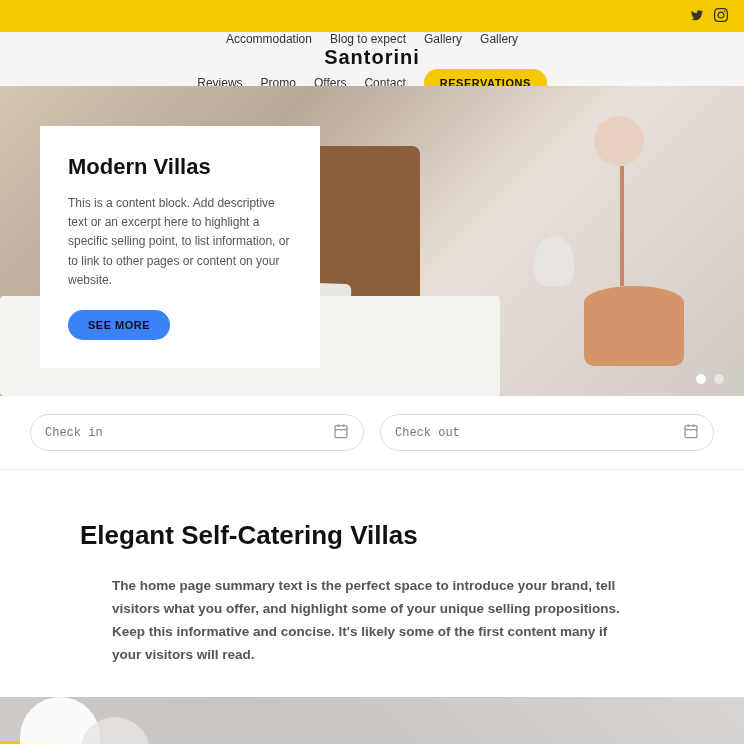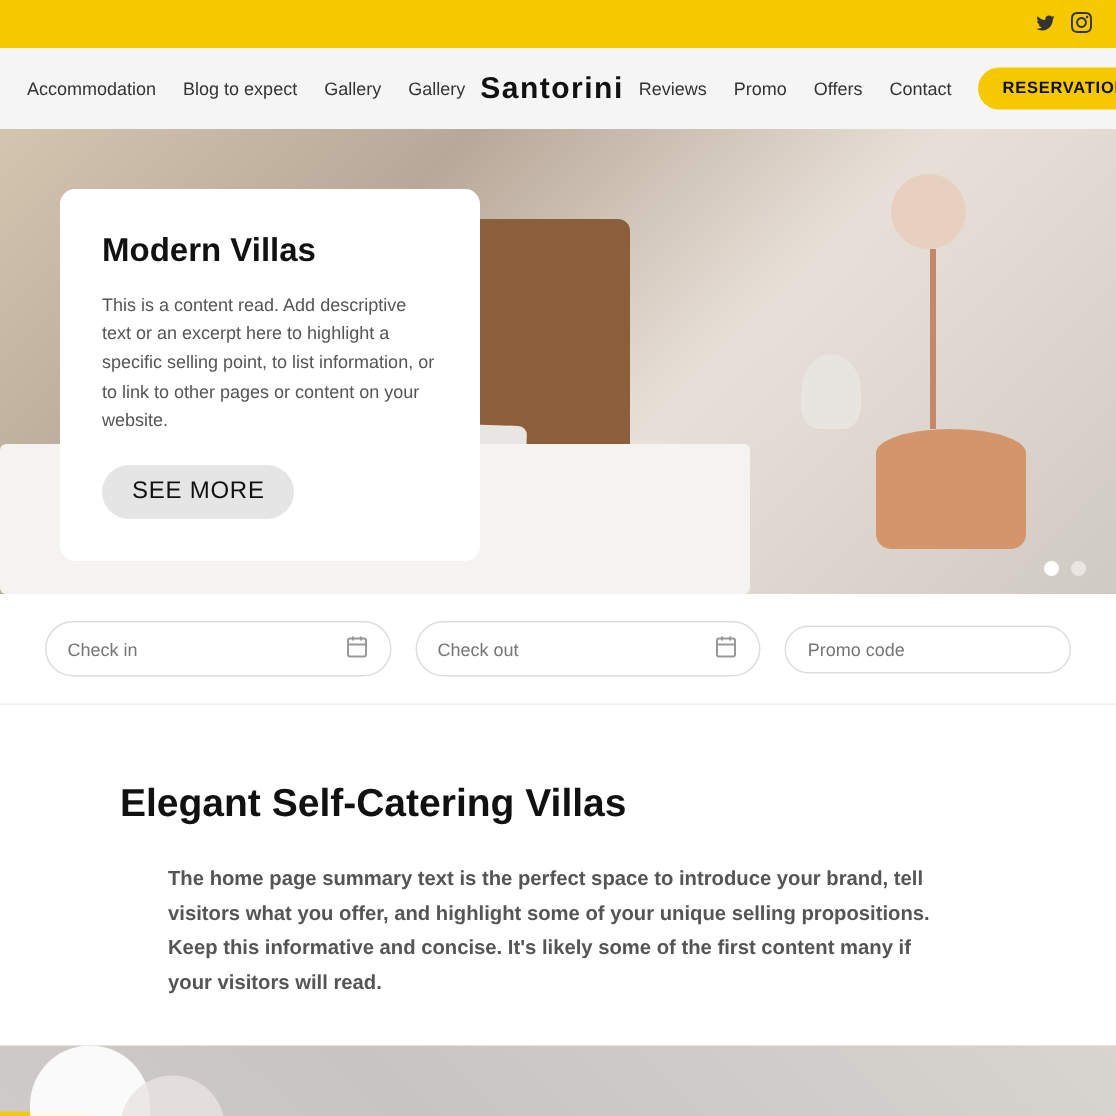--- a/index.html
+++ b/index.html
@@ -22,20 +22,21 @@
     }
 
     
     .navbar {
       background: #f5f5f5;
       height: 54px;
       display: flex;
       align-items: center;
       justify-content: space-between;
       padding: 0 18px;
+      flex-direction: column;
     }
     .nav-links {
       display: flex;
       align-items: center;
       gap: 18px;
       flex: 1;
     }
     .nav-link {
       font-size: 12px;
       color: #333;
@@ -188,41 +189,41 @@
     }
 
     
     .hero-card {
       position: absolute;
       top: 40px;
       left: 40px;
       width: 280px;
       background: #fff;
       padding: 28px 28px 28px 28px;
-      border-radius: 10px;
+      border-radius: 0;
     }
     .hero-card-title {
       font-size: 22px;
       font-weight: 700;
       color: #111;
       margin-bottom: 14px;
     }
     .hero-card-text {
       font-size: 12px;
       color: #555;
       line-height: 1.6;
       margin-bottom: 20px;
     }
     .see-more-btn {
-      background: #e5e5e5;
+      background: #3b82f6;
       border: none;
       border-radius: 20px;
       padding: 9px 20px;
-      font-size: 16px;
-      font-weight: 400;
+      font-size: 11px;
+      font-weight: 700;
       letter-spacing: 0.5px;
       cursor: pointer;
       color: #111;
     }
 
     
     .booking-bar {
       background: #fff;
       padding: 18px 30px;
       display: flex;
@@ -240,20 +241,21 @@
       gap: 8px;
       flex: 1;
     }
     .booking-input {
       border: none;
       outline: none;
       font-size: 12px;
       color: #737373;
       background: transparent;
       width: 100%;
+      font-family: Liberation Mono, monospace;
     }
     .calendar-icon {
       color: #999;
       font-size: 14px;
       flex-shrink: 0;
     }
     .promo-input-wrap {
       display: flex;
       align-items: center;
       border: 1px solid #ddd;
@@ -391,21 +393,21 @@
     <div class="pillow-right"></div>
     <div class="bedsheet"></div>
     <div class="nightstand"></div>
     <div class="lamp-base"></div>
     <div class="lamp-head"></div>
     <div class="vase"></div>
   </div>
 
   <div class="hero-card">
     <h1 class="hero-card-title">Modern Villas</h1>
-    <p class="hero-card-text">This is a content read. Add descriptive text or an excerpt here to highlight a specific selling point, to list information, or to link to other pages or content on your website.</p>
+    <p class="hero-card-text">This is a content block. Add descriptive text or an excerpt here to highlight a specific selling point, to list information, or to link to other pages or content on your website.</p>
     <button class="see-more-btn">SEE MORE</button>
   </div>
 
   <div class="hero-dots">
     <div class="dot active"></div>
     <div class="dot"></div>
   </div>
 </div>
 
 <div class="booking-bar">
@@ -424,23 +426,20 @@
     <input class="booking-input" type="text" placeholder="Check out" style="">
     <span class="calendar-icon">
       <svg width="16" height="16" viewBox="0 0 24 24" fill="none" stroke="#999" stroke-width="2">
           <rect x="3" y="4" width="18" height="18" rx="2"></rect>
           <line x1="16" y1="2" x2="16" y2="6"></line>
           <line x1="8" y1="2" x2="8" y2="6"></line>
           <line x1="3" y1="10" x2="21" y2="10"></line>
         </svg>
     </span>
   </div>
-  <div class="promo-input-wrap">
-    <input class="promo-input" type="text" placeholder="Promo code" style="">
-  </div>
 </div>
 
 <div class="main-content">
   <h2 class="main-title">Elegant Self-Catering Villas</h2>
   <p class="main-desc">The home page summary text is the perfect space to introduce your brand, tell visitors what you offer, and highlight some of your unique selling propositions. Keep this informative and concise. It's likely some of the first content many if your visitors will read.</p>
 </div>
 
 <div class="bottom-strip">
   <div class="strip-wall"></div>
   <div class="strip-yellow-bar"></div>

